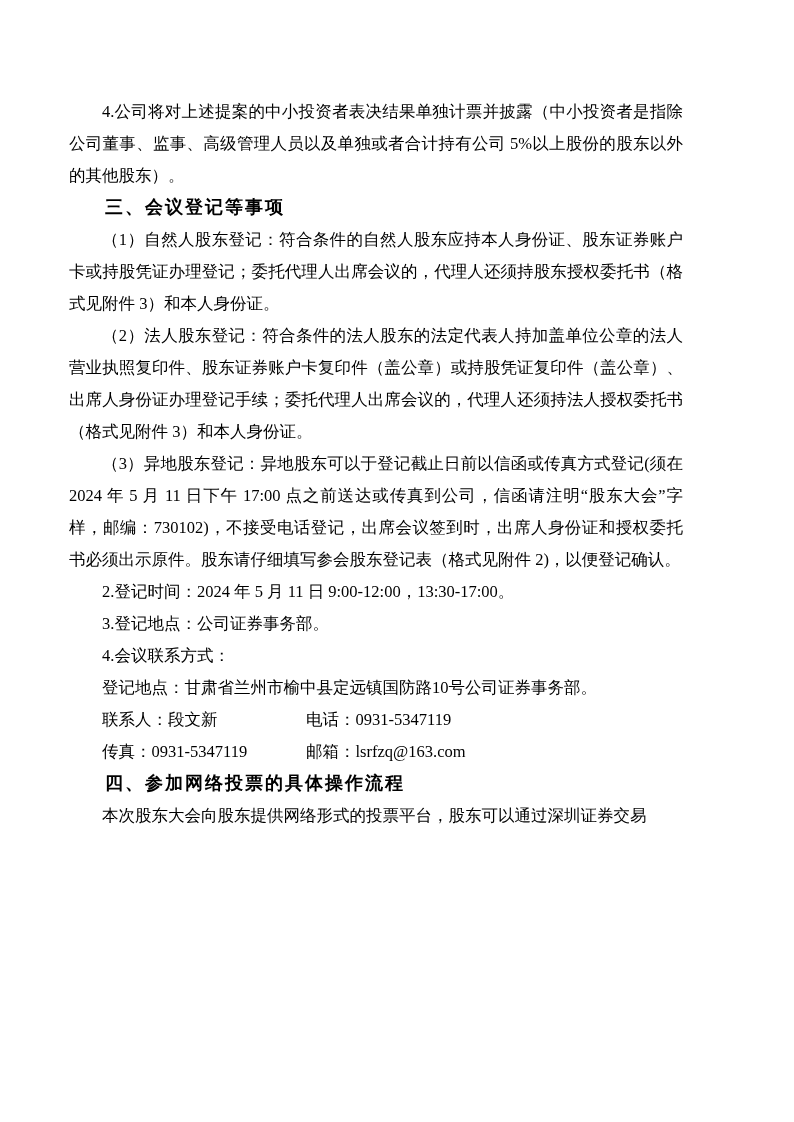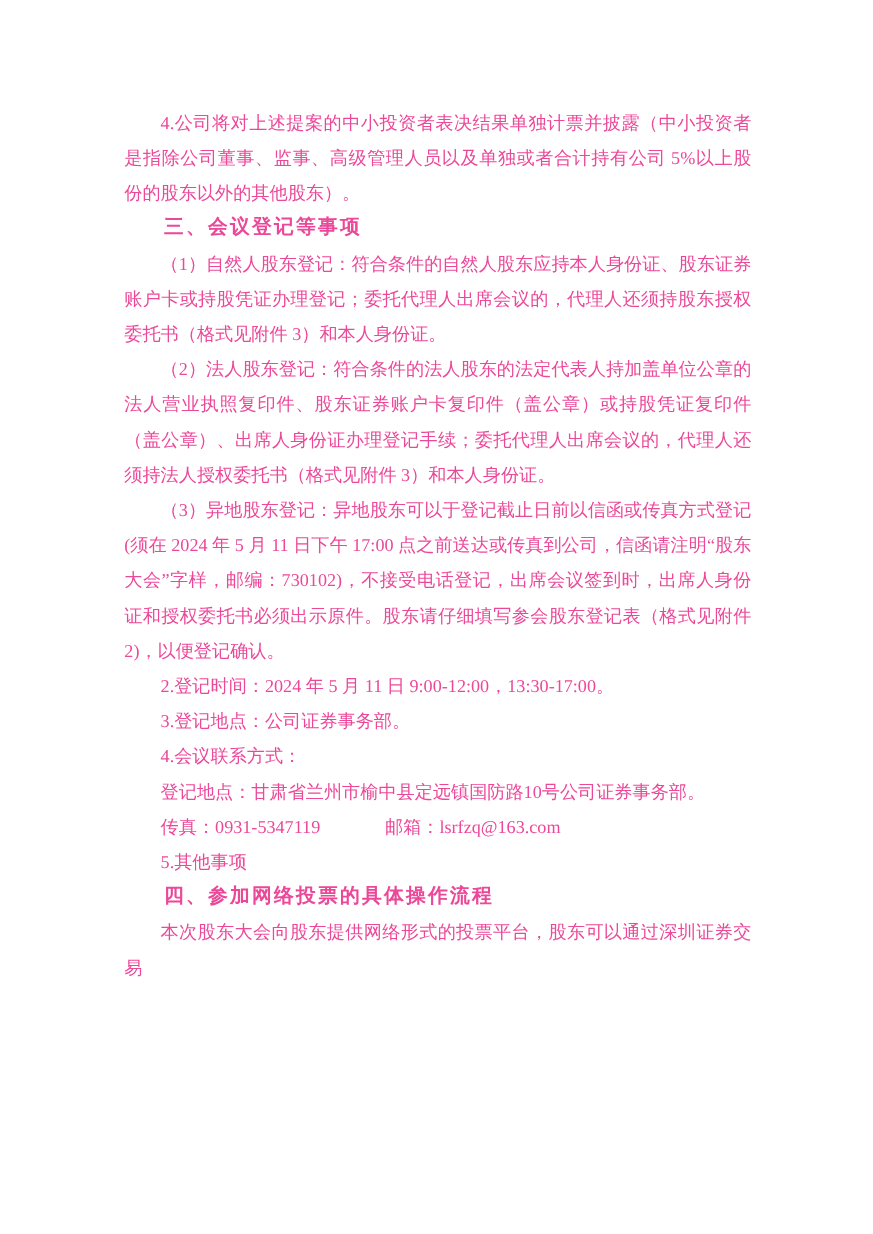--- a/index.html
+++ b/index.html
@@ -6,22 +6,22 @@
   body {
     width: 794px;
     height: 1122px;
     background: #ffffff;
     overflow: hidden;
   }
   .page {
     box-sizing: border-box;
     width: 794px;
     height: 1122px;
-    padding: 96px 111px 0 113px;
-    color: #ec4899;
+    padding: 96px 111px 0 69px;
+    color: #000000;
     font-family: "Liberation Serif", "DejaVu Serif", serif;
     font-size: 16.5px;
     line-height: 32px;
     text-align: justify;
   }
   .para {
     margin: 0;
     text-indent: 2em;
   }
   .heading {
@@ -56,23 +56,23 @@
   <p class="para">（3）异地股东登记：异地股东可以于登记截止日前以信函或传真方式登记(须在 2024 年 5 月 11 日下午 17:00 点之前送达或传真到公司，信函请注明“股东大会”字样，邮编：730102)，不接受电话登记，出席会议签到时，出席人身份证和授权委托书必须出示原件。股东请仔细填写参会股东登记表（格式见附件 2)，以便登记确认。</p>
 
   <p class="para">2.登记时间：2024 年 5 月 11 日 9:00-12:00，13:30-17:00。</p>
 
   <p class="para">3.登记地点：公司证券事务部。</p>
 
   <p class="para">4.会议联系方式：</p>
 
   <p class="para">登记地点：甘肃省兰州市榆中县定远镇国防路10号公司证券事务部。</p>
 
+  <p class="para"><span class="contact-col1">联系人：段文新</span><span>电话：0931-5347119</span></p>
 
   <p class="para"><span class="contact-col1">传真：0931-5347119</span><span>邮箱：lsrfzq@163.com</span></p>
 
-  <p class="para">5.其他事项</p>
 
 
   <h2 class="heading">四、参加网络投票的具体操作流程</h2>
 
   <p class="para">本次股东大会向股东提供网络形式的投票平台，股东可以通过深圳证券交易</p>
 
 </div>
 
 </body></html>

